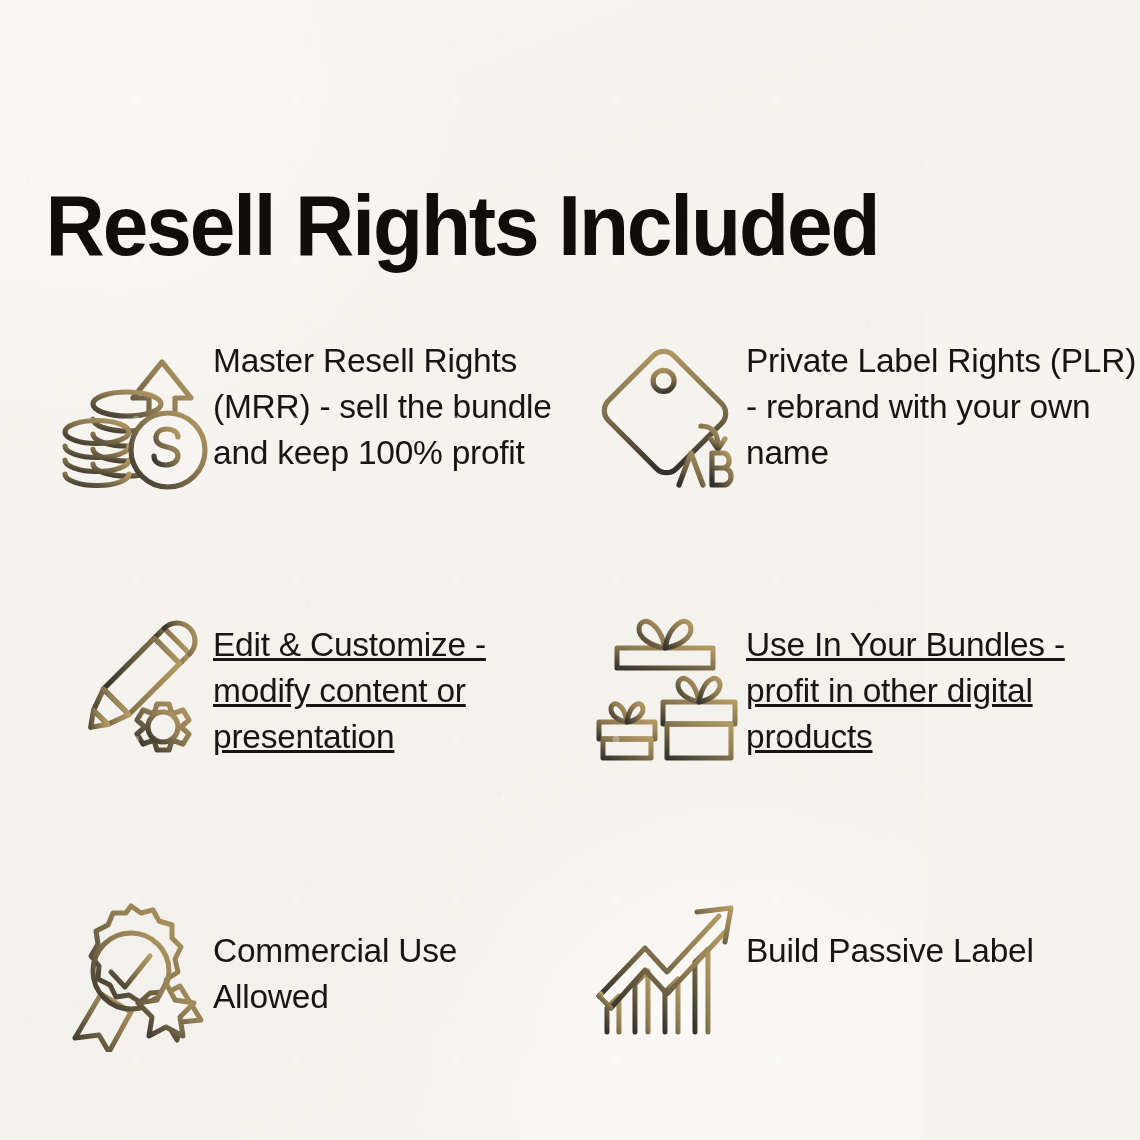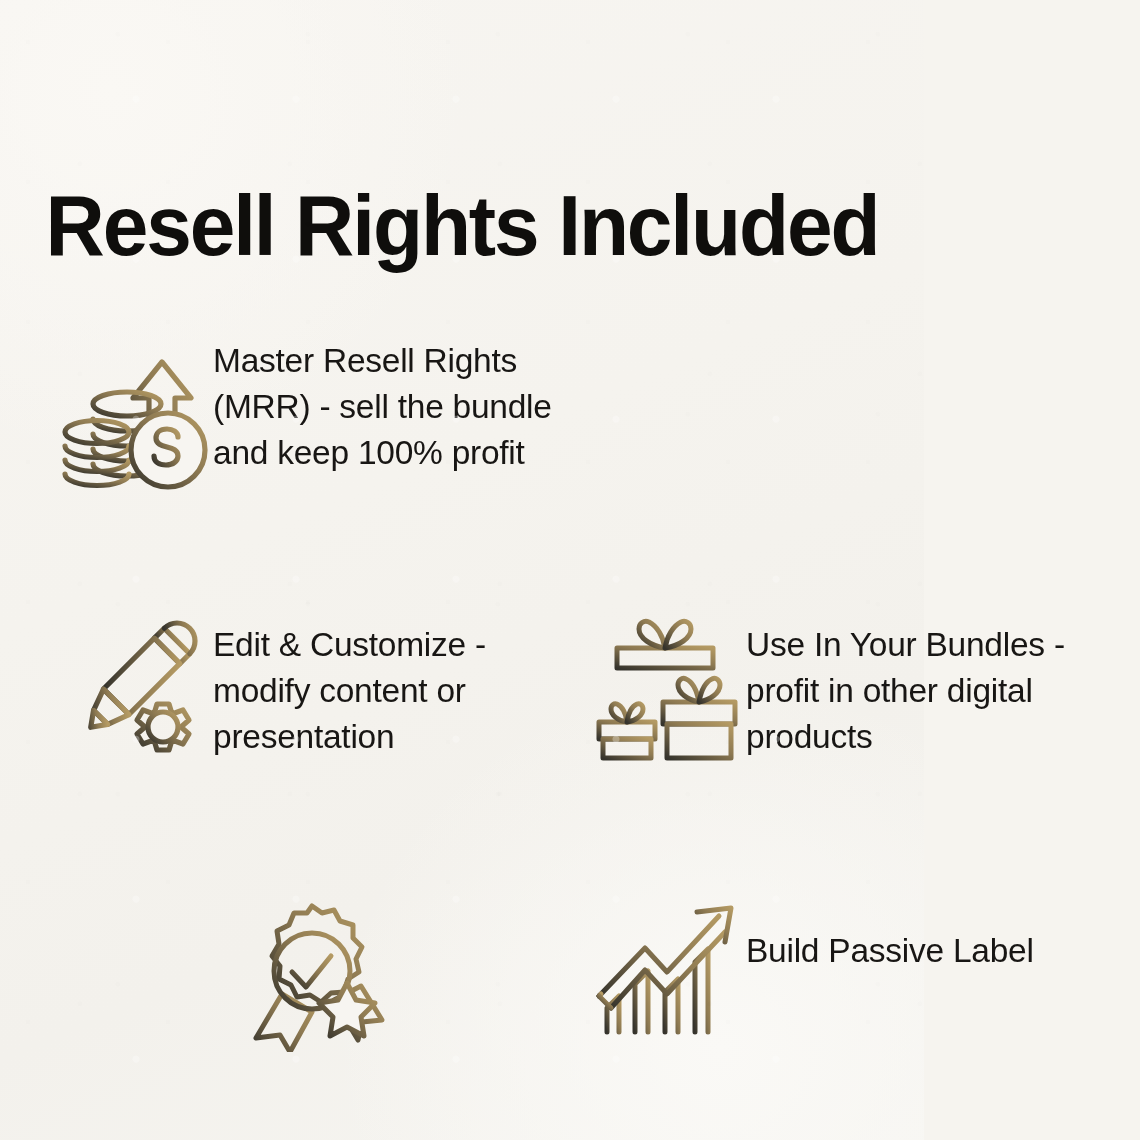--- a/index.html
+++ b/index.html
@@ -69,21 +69,21 @@
   }
   .row-1 { height: 292px; }
   .row-2 { height: 290px; }
   .row-3 { height: 200px; }
 
   .cell {
     display: flex;
     align-items: flex-start;
     box-sizing: border-box;
   }
-  .cell-left  { width: 575px; padding-left: 58px; justify-content: center; }
+  .cell-left  { width: 575px; padding-left: 58px; }
   .cell-right { width: 565px; padding-left: 13px; }
 
   .icon-wrap {
     flex: 0 0 auto;
     width: 155px;
     height: 160px;
     display: flex;
     align-items: flex-start;
     justify-content: center;
   }
@@ -99,21 +99,21 @@
     letter-spacing: -0.25px;
     padding-top: 2px;
     white-space: pre-line;
   }
 
   
   .r1 .icon-wrap { margin-top: 22px; }
   .r1 .feature-text { margin-top: 18px; }
 
   .r2 .icon-wrap { margin-top: 6px; }
-  .r2 .feature-text { margin-top: 10px; }
+  .r2 .feature-text { margin-top: 10px; text-decoration: underline; }
 
   .r3 .icon-wrap { margin-top: 0px; }
   .r3 .feature-text { margin-top: 26px; }
 
   .cell-right .icon-wrap { width: 158px; }
 </style>
 </head>
 <body>
 
 <div class="poster">
@@ -161,20 +161,38 @@
             <path d="M4 134 a32 11.5 0 0 0 64 0"></path>
 
             <circle cx="107" cy="110" r="37" fill="#f7f5f1"></circle>
             <path d="M107 88 V132"></path>
             <path d="M117 97 c0-5-5-8-11-8 -7 0-11 4-11 9 0 12 22 6 22 18 0 5-5 9-12 9 -7 0-12-3-12-9"></path>
           </svg>
         </div>
         <div class="feature-text">Master Resell Rights (MRR) - sell the bundle and keep 100% profit</div>
       </div>
 
+      <div class="cell cell-right">
+        <div class="icon-wrap">
+          <svg width="152" height="152" viewBox="0 0 152 152" fill="none" stroke="url(#iconGrad2)" stroke-width="5.2" stroke-linecap="round" stroke-linejoin="round">
+            <g transform="rotate(-45 74 72)">
+              <rect x="28" y="24" width="92" height="96" rx="14"></rect>
+              <circle cx="95" cy="49" r="10.5"></circle>
+            </g>
+
+            <path d="M110 86 c12 0 17 8 17 20"></path>
+            <path d="M120 99 l7 10 7 -10"></path>
+
+            <path d="M88 145 L100 113 L112 145"></path>
+            <path d="M92 136 H108"></path>
+            <path d="M121 113 V145 h13 a9 9 0 0 0 0 -17 h-13 h12 a8 8 0 0 0 0 -15 z"></path>
+          </svg>
+        </div>
+        <div class="feature-text">Private Label Rights (PLR) - rebrand with your own name</div>
+      </div>
     </div>
 
     <div class="row row-2 r2">
 
       <div class="cell cell-left">
         <div class="icon-wrap">
           <svg width="150" height="150" viewBox="0 0 150 150" fill="none" stroke="url(#iconGrad)" stroke-width="5.2" stroke-linecap="round" stroke-linejoin="round">
 
             <g transform="rotate(45 75 66)">
               <path d="M57 8 h36 a18 18 0 0 1 0 0 v14 h-36 z"></path>
@@ -234,20 +252,21 @@
 
             <path d="M70 6 l10 7 12 -3 6 11 13 4 0 13 9 9 -6 12 3 13 -11 7 -4 13 -13 1 -10 9 -11 -7 -13 2 -6 -12 -12 -6 1 -13 -8 -10 7 -12 -2 -13 12 -6 5 -12 13 0 z"></path>
 
             <circle cx="70" cy="71" r="38"></circle>
 
             <path d="M50 72 l14 15 25 -31"></path>
 
             <path d="M105 83 l9 17 19 3 -14 14 3 19 -17 -9 -17 9 3 -19 -14 -14 19 -3 z" fill="#f7f5f1"></path>
           </svg>
         </div>
+        <div class="feature-text">Commercial Use Allowed</div>
       </div>
 
       <div class="cell cell-right">
         <div class="icon-wrap">
           <svg width="152" height="145" viewBox="0 0 152 145" fill="none" stroke="url(#iconGrad)" stroke-width="5" stroke-linecap="round" stroke-linejoin="round">
 
             <path d="M16 132 V108 l12 -12 v36"></path>
             <path d="M44 132 V84 l13 -13 v61"></path>
             <path d="M74 132 V92 l13 -13 v53"></path>
             <path d="M104 132 V62 l13 -13 v83"></path>

